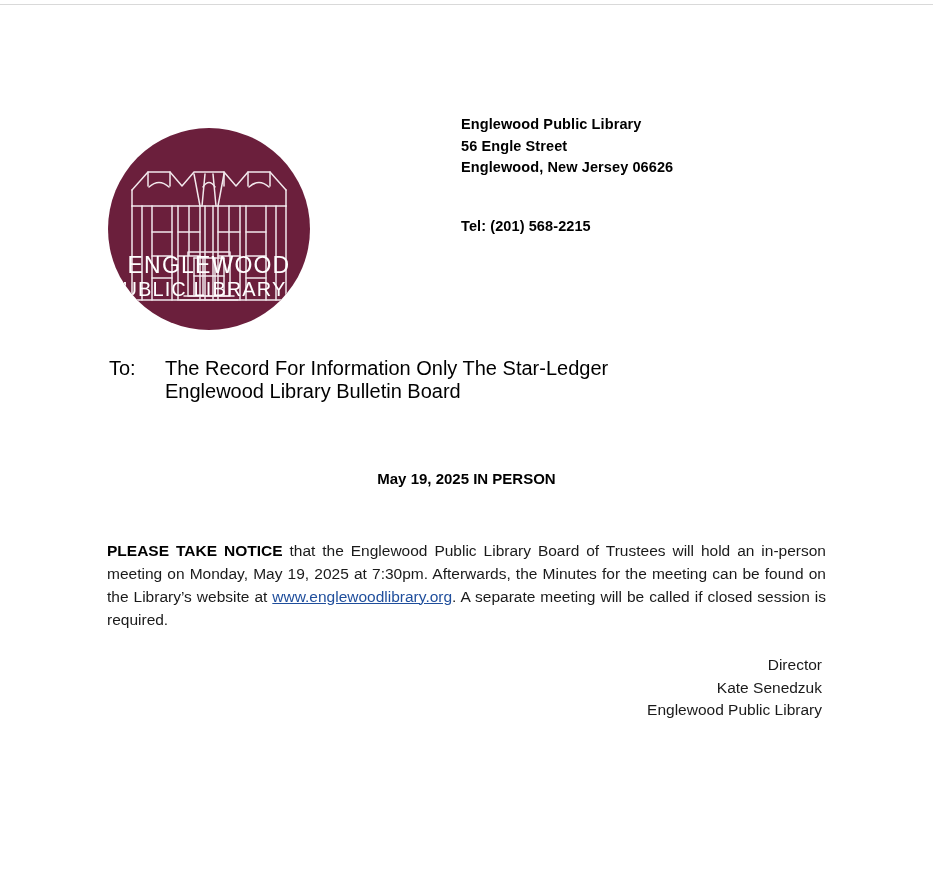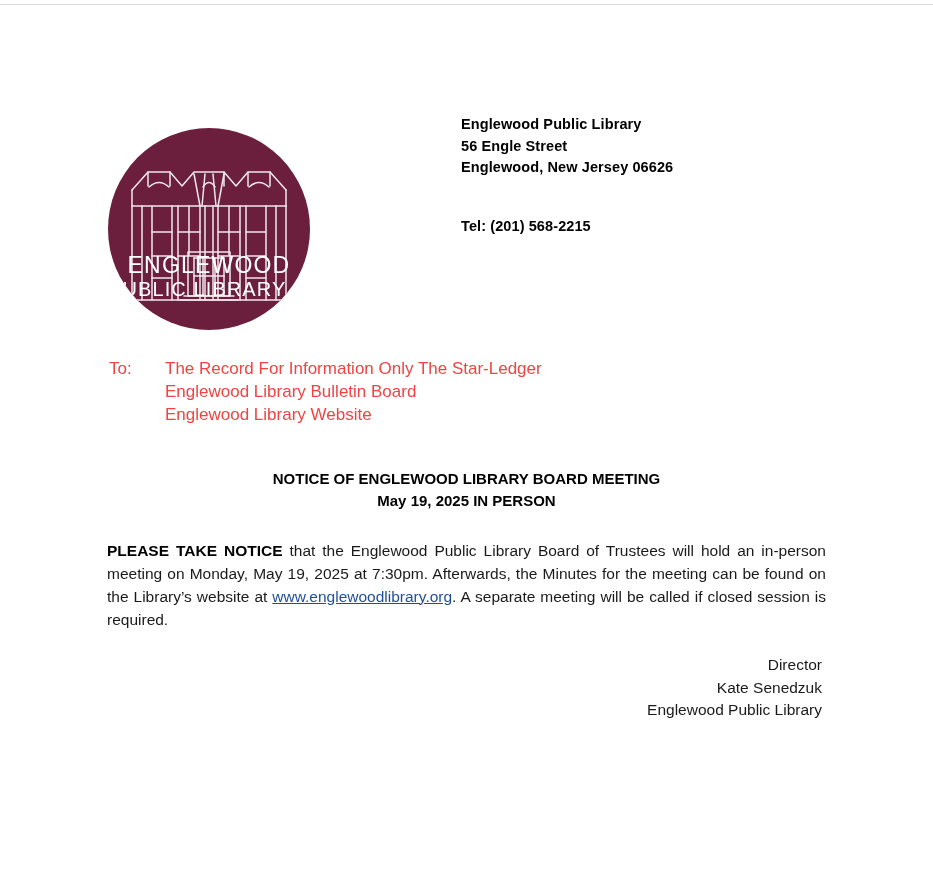--- a/index.html
+++ b/index.html
@@ -66,23 +66,23 @@
   .letterhead-phone {
     margin-top: 37px;
     white-space: nowrap;
   }
 
   
   .to-block {
     position: absolute;
     left: 109px;
     top: 357px;
-    font-size: 17px;
+    font-size: 20px;
     line-height: 23px;
-    color: #ef4444;
+    color: #000000;
   }
   .to-row { display: flex; white-space: nowrap; }
   .to-label { width: 56px; flex: none; }
   .to-value { flex: none; }
 
   
   .notice-heading {
     position: absolute;
     left: 0;
     top: 468px;
@@ -203,28 +203,23 @@
 
   <div class="to-block">
     <div class="to-row">
       <span class="to-label">To:</span>
       <span class="to-value">The Record For Information Only  The Star-Ledger</span>
     </div>
     <div class="to-row">
       <span class="to-label"></span>
       <span class="to-value">Englewood Library Bulletin Board</span>
     </div>
-    <div class="to-row">
-      <span class="to-label"></span>
-      <span class="to-value">Englewood Library Website</span>
-    </div>
   </div>
 
   <div class="notice-heading">
-    <div>NOTICE OF ENGLEWOOD LIBRARY BOARD MEETING</div>
     <div>May 19, 2025 IN PERSON</div>
   </div>
 
   <p class="body-paragraph"><span class="lead">PLEASE TAKE NOTICE</span><span> that the Englewood Public Library Board of Trustees will hold an in-person meeting on Monday, May 19, 2025 at 7:30pm. Afterwards, the Minutes for the meeting can be found on the Library’s website at </span><a class="weblink" href="#">www.englewoodlibrary.org</a><span>. A separate meeting will be called if closed session is required.</span></p>
 
   <div class="signature">
     <div>Director</div>
     <div>Kate Senedzuk</div>
     <div>Englewood Public Library</div>
   </div>

